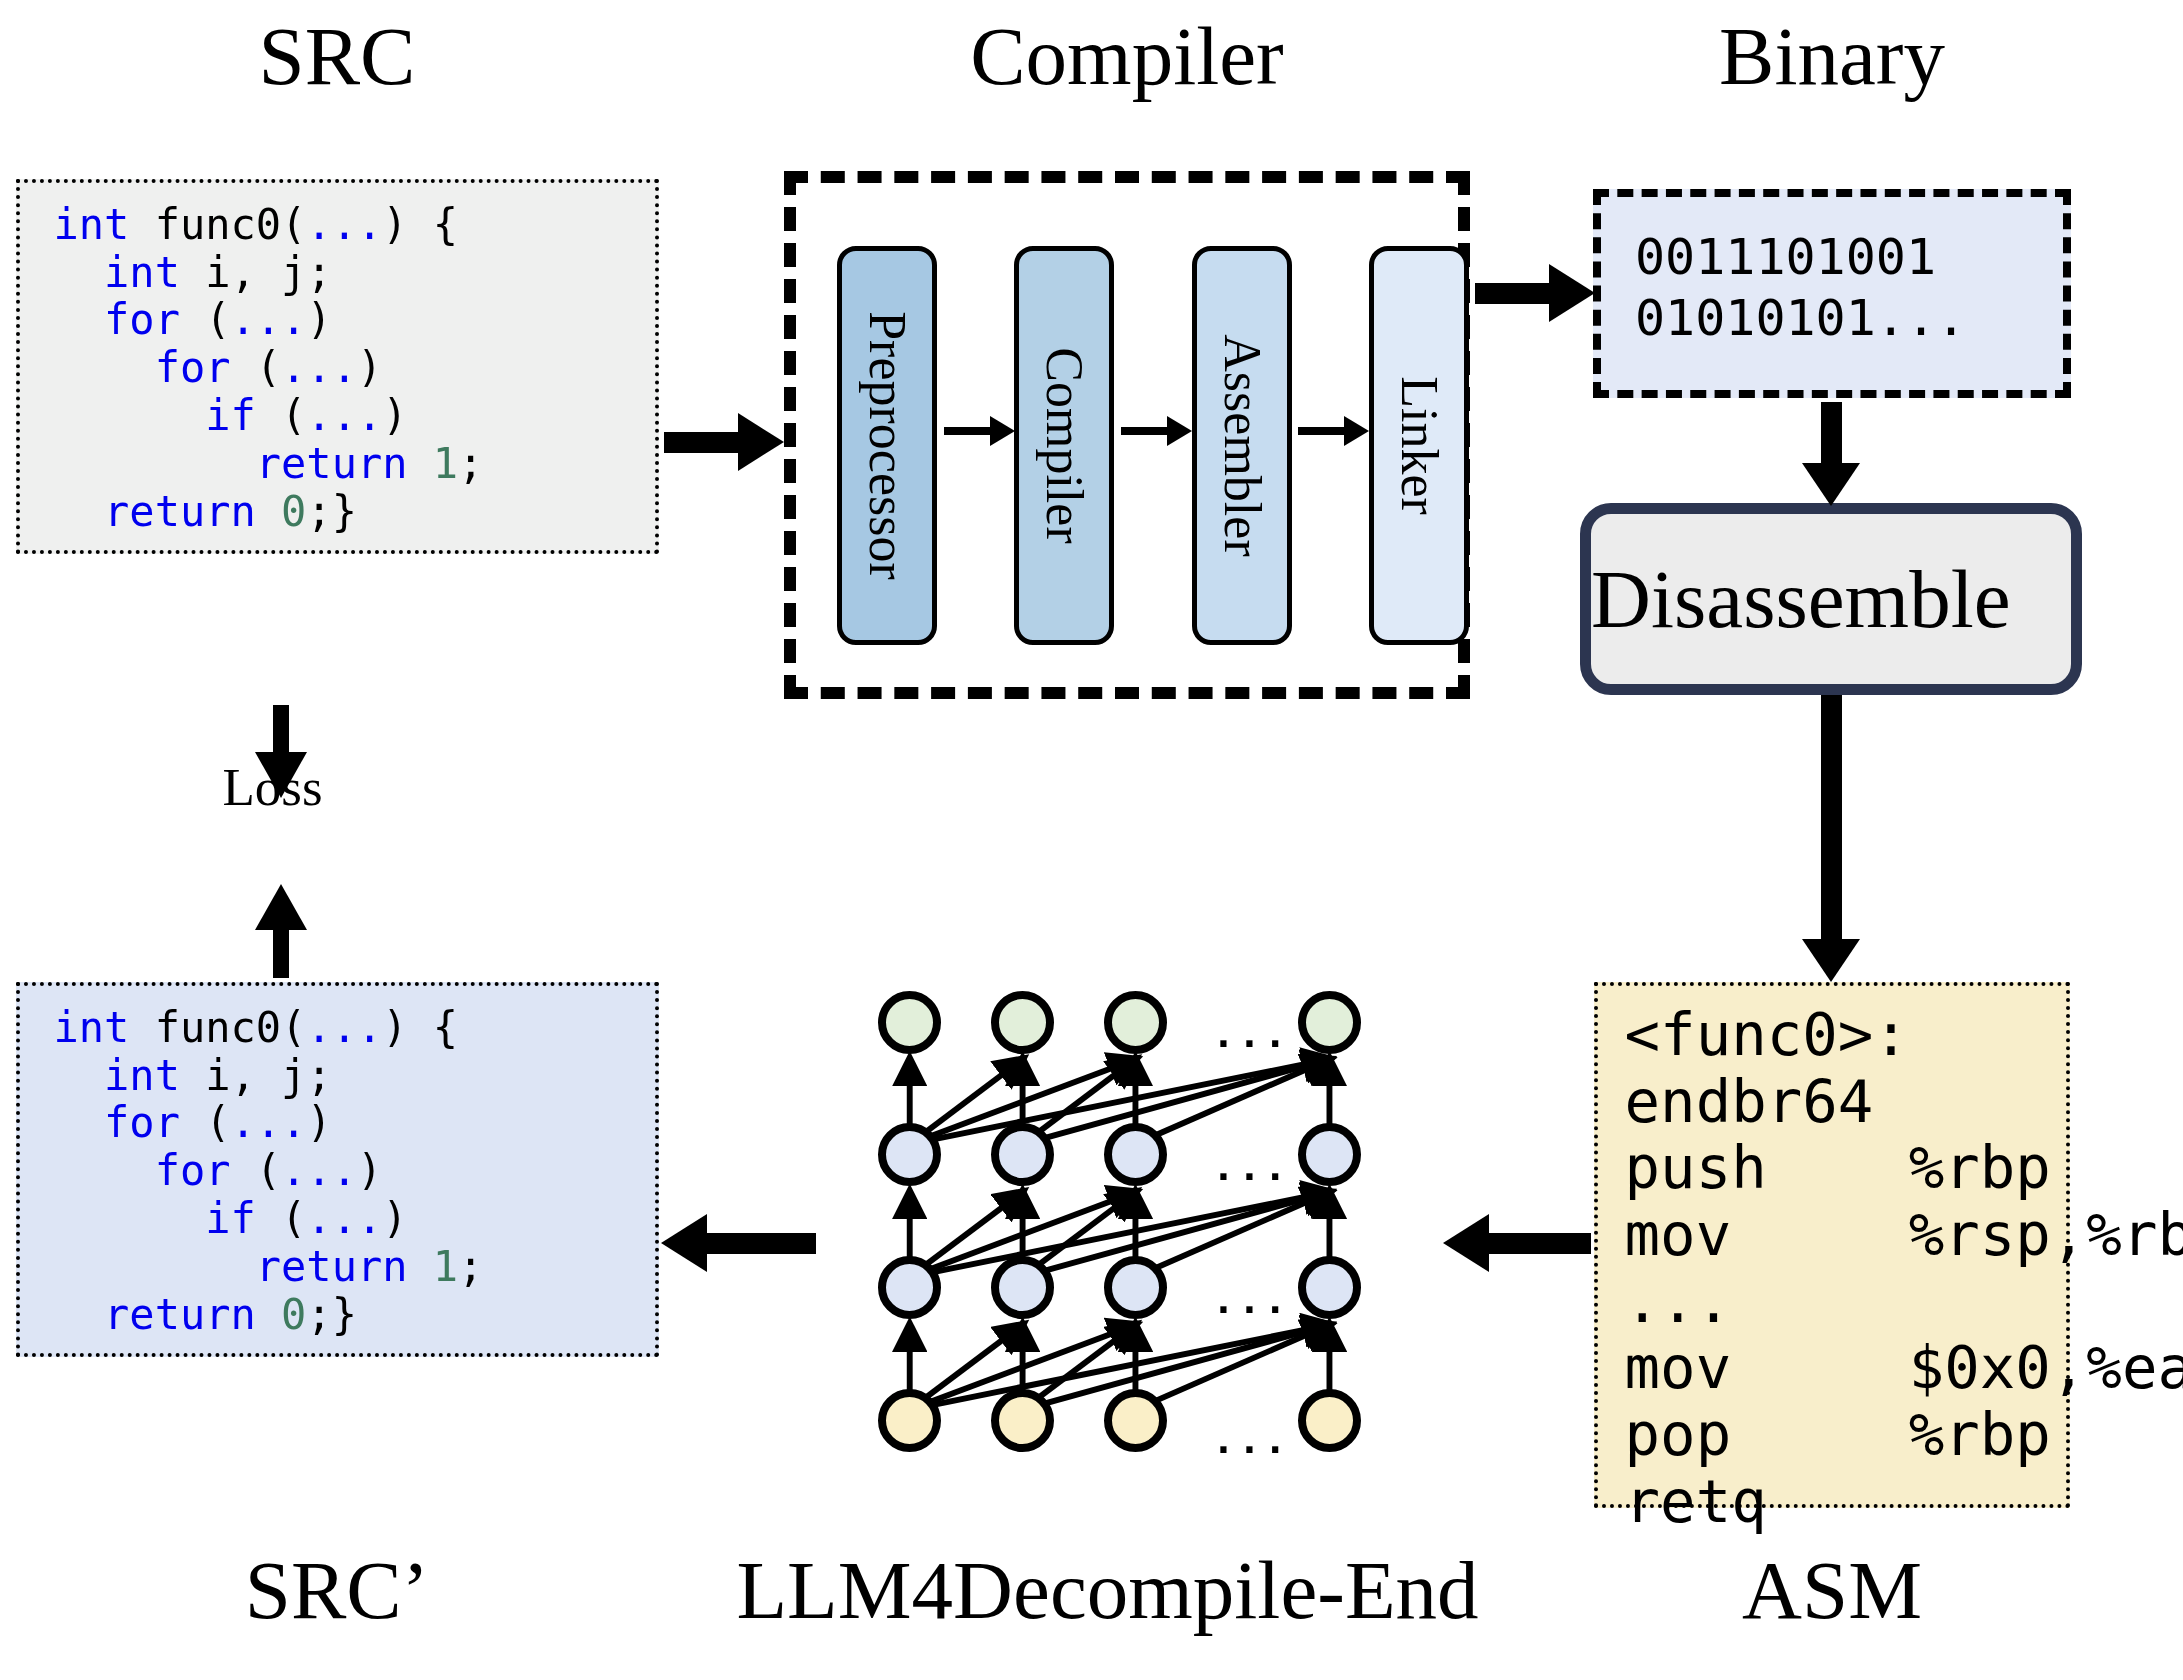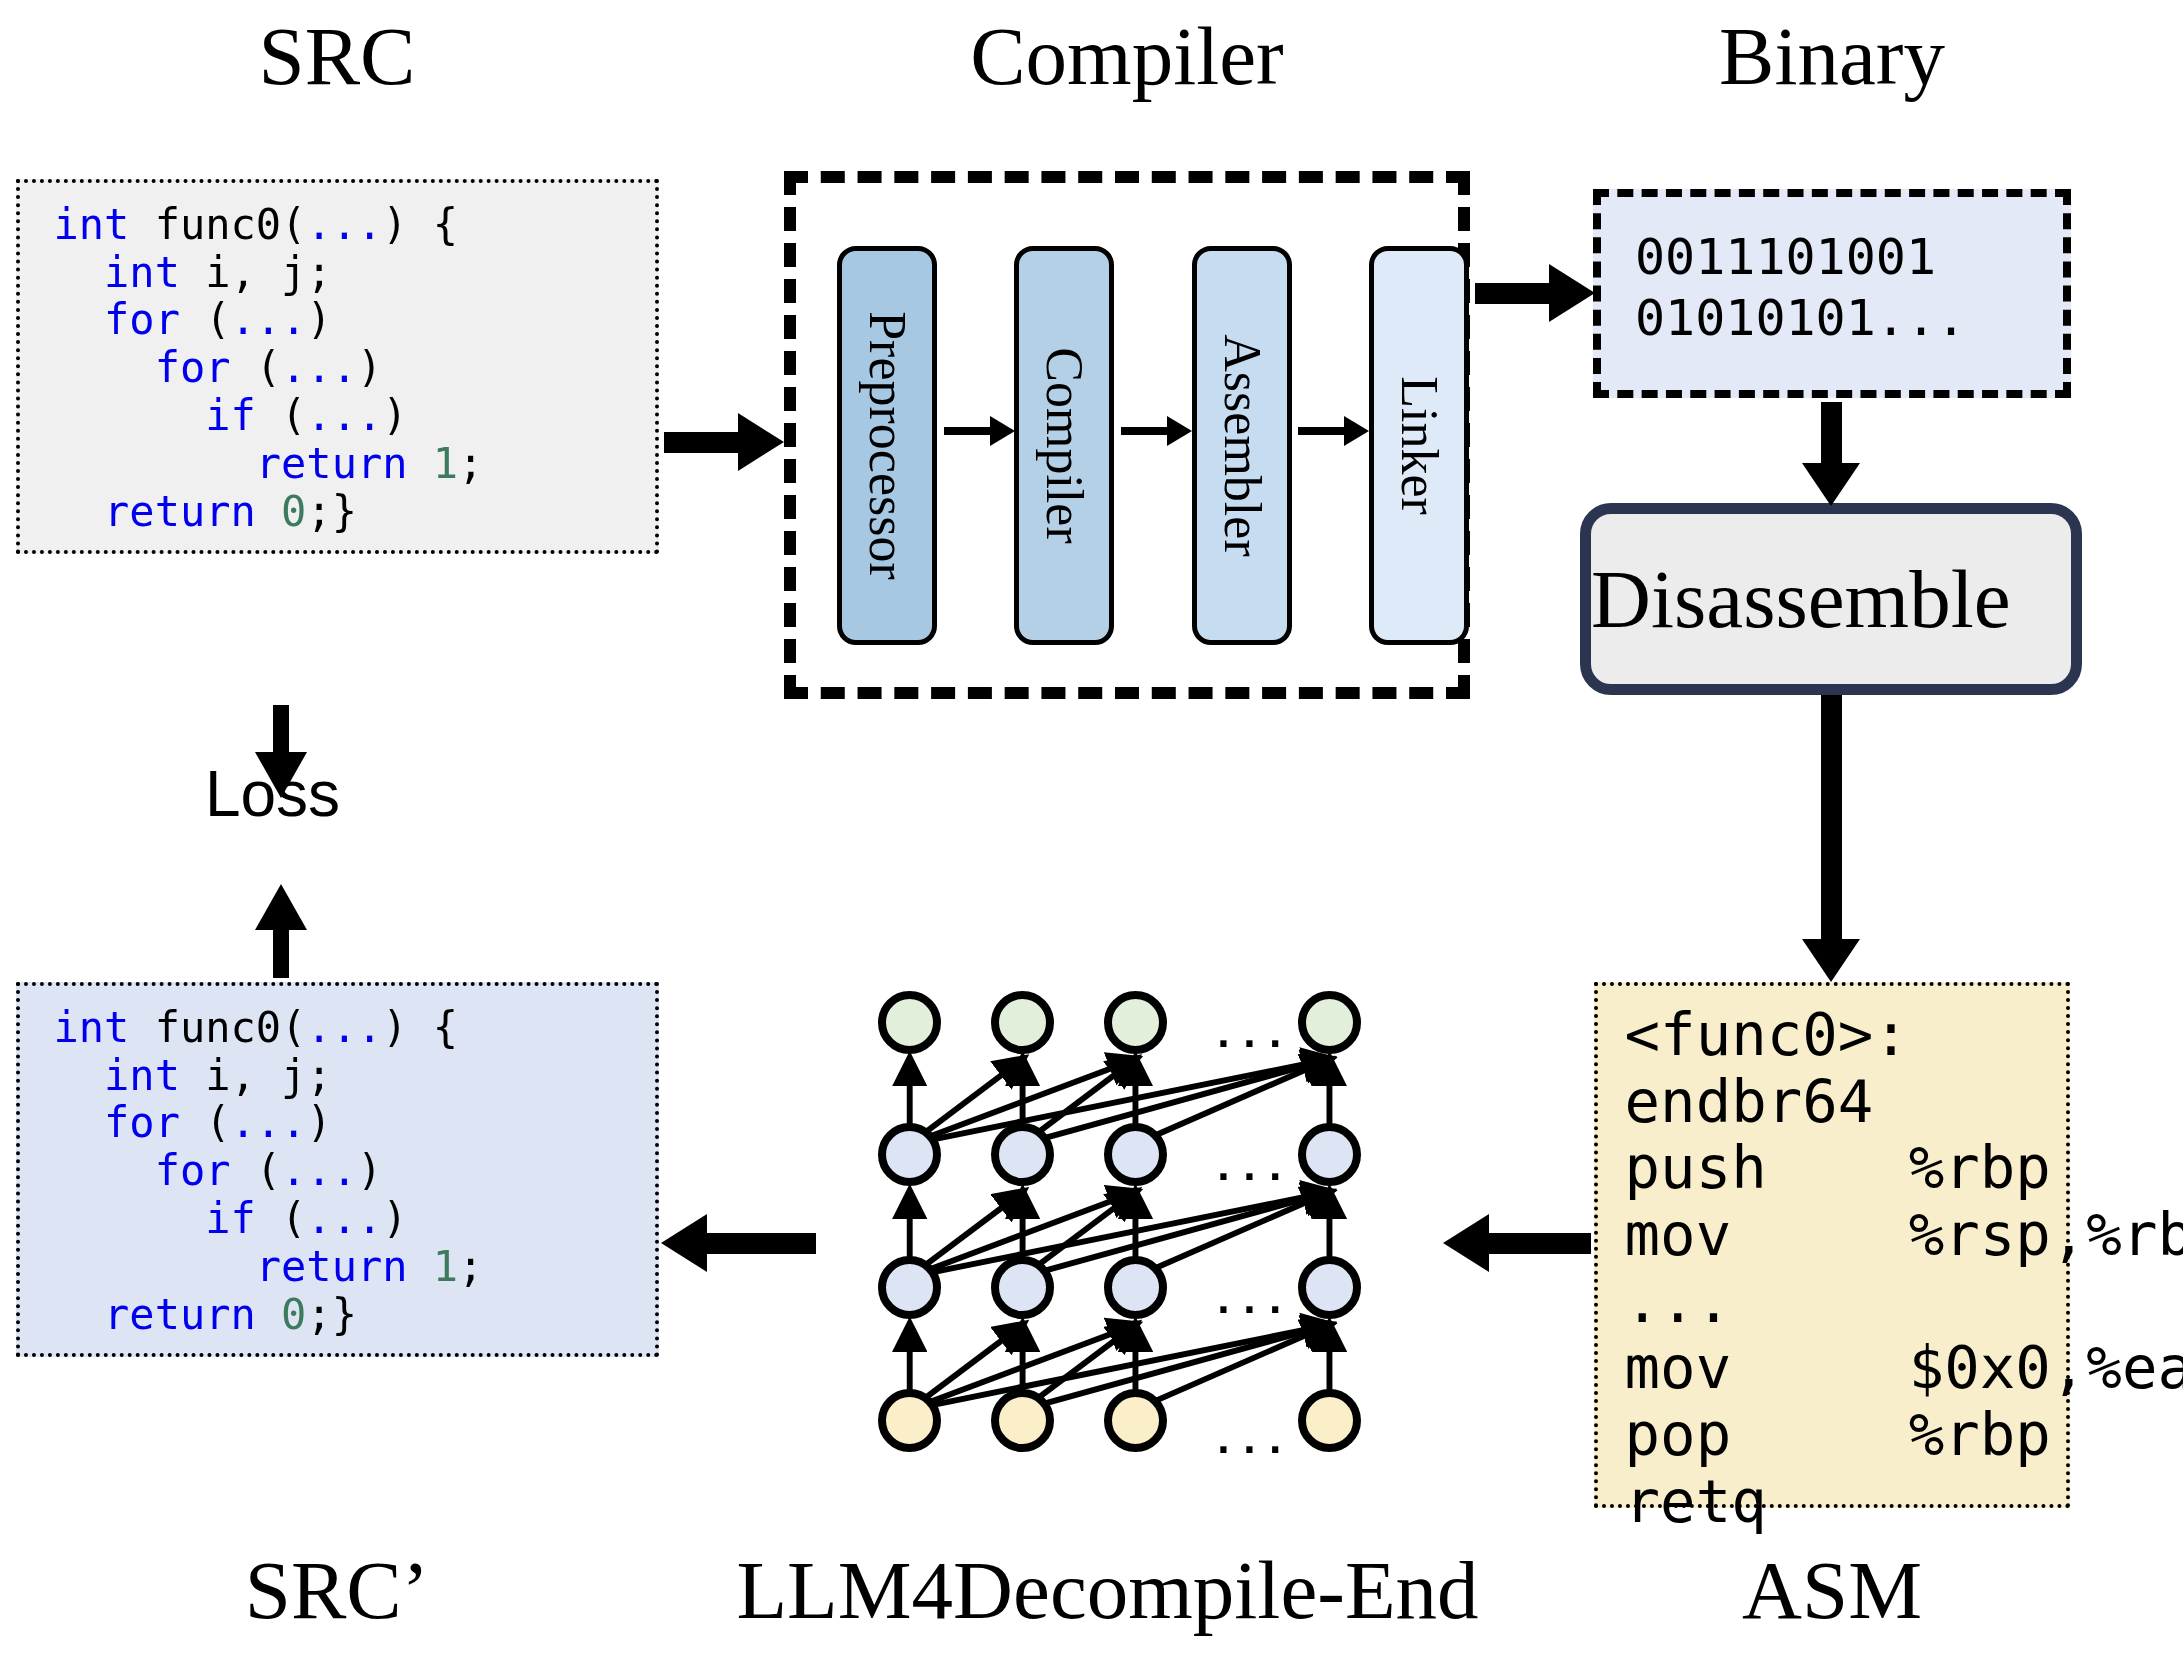--- a/index.html
+++ b/index.html
@@ -73,21 +73,21 @@
         border:8px solid #000;box-sizing:border-box;}
   .n-green{background:#e2efda;}
   .n-blue{background:#dde5f5;}
   .n-yellow{background:#faefc8;}
   .dots{position:absolute;font-family:"DejaVu Sans Mono",monospace;font-size:38px;
         color:#000;letter-spacing:3px;line-height:1;font-weight:700;}
   #nn svg{position:absolute;left:0;top:0;width:509px;height:487px;overflow:visible;}
 
   
   #loss-label{position:absolute;left:125px;top:757px;width:295px;text-align:center;}
-  #loss-label span{font-family:Liberation Sans, sans-serif;font-size:64px;color:#000;}
+  #loss-label span{font-family:Liberation Serif, serif;font-size:53px;color:#000;}
 </style>
 </head>
 <body>
 
 <div class="stage">
 
   <div class="title" style="left:15.5px;top:14.8px;width:643px;">SRC</div>
 
   <div class="title" style="left:784px;top:14.8px;width:686px;">Compiler</div>
 

